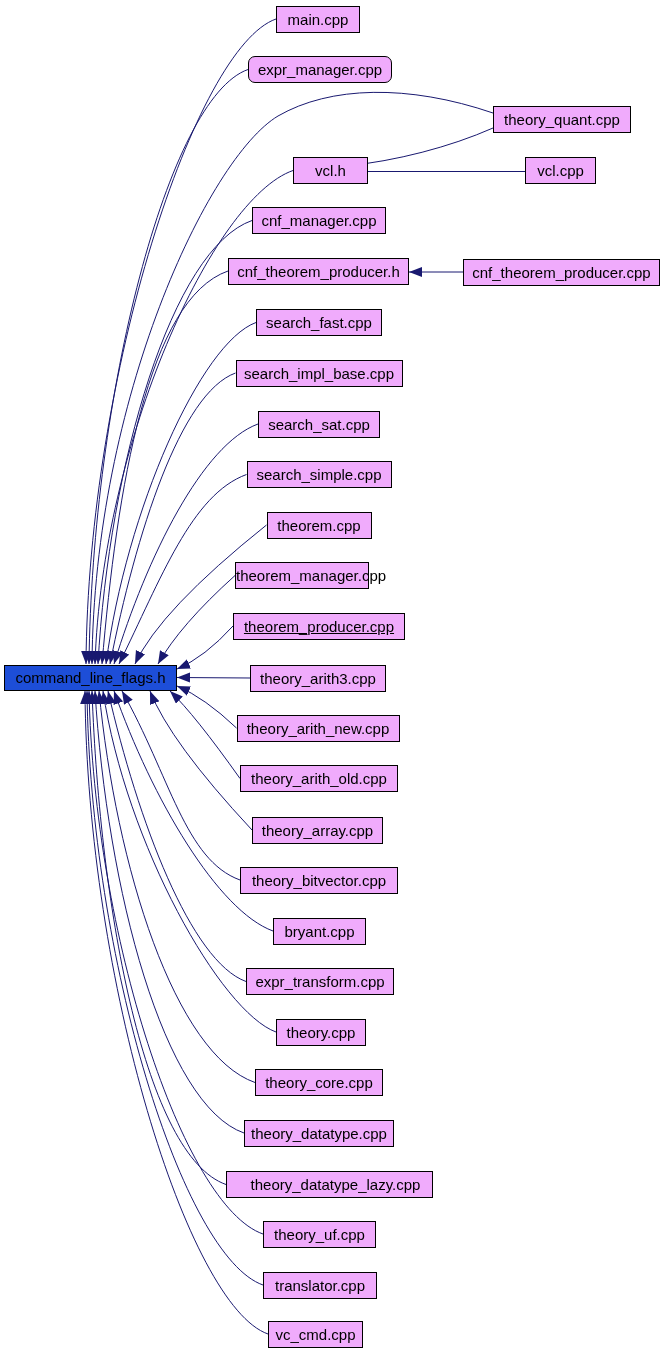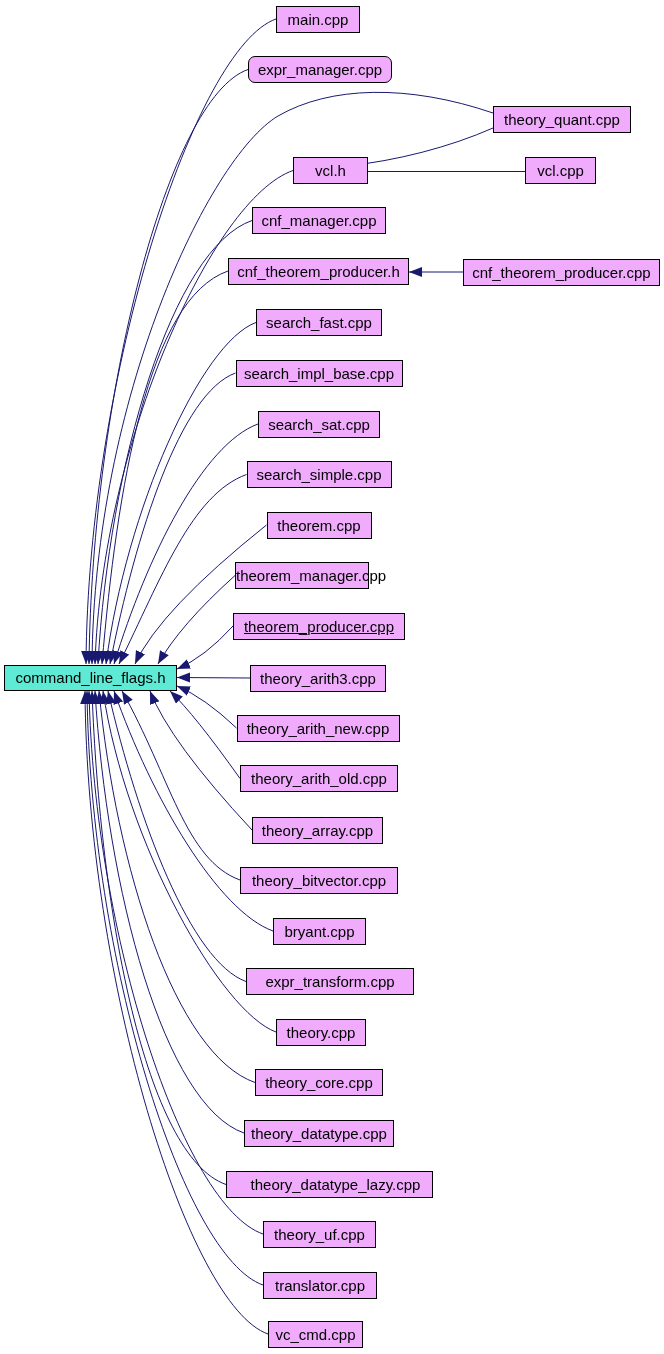--- a/index.html
+++ b/index.html
@@ -83,21 +83,21 @@
         <path d="M226,1184.5 C146,1156.5 100,913.075 92,691" class="edge" stroke="#191970" marker-end="url(#arrow)"></path>
         <path d="M263,1234 C183,1206 94,935.3499999999999 89,691" class="edge" stroke="#191970" marker-end="url(#arrow)"></path>
         <path d="M263,1285 C183,1257 90,958.3 87,691" class="edge" stroke="#191970" marker-end="url(#arrow)"></path>
         <path d="M268,1334 C188,1306 87,980.3499999999999 85,691" class="edge" stroke="#191970" marker-end="url(#arrow)"></path>
         <path d="M493,128 C450,147 396,161 346,166" class="edge" stroke="#191970" marker-end="url(#arrow)"></path>
         <path d="M525,171.5 L346,171.5" class="edge" stroke="#191970" marker-end="url(#arrow)"></path>
         <path d="M463,272 L409,272" class="edge" stroke="#191970" marker-end="url(#arrow)"></path>
       </g>
   </svg>
   <div id="node-layer">
-      <div class="node central" style="left: 4px; top: 665px; width: 173px; background: #5eead4;">command_line_flags.h</div>
+      <div class="node central" style="left: 4px; top: 665px; width: 173px; background: #1d4ed8;">command_line_flags.h</div>
       <div class="node" style="left: 276px; top: 5.5px; width: 84px;">main.cpp</div>
       <div class="node" style="left: 248px; top: 56px; width: 144px; border-radius: 7px;">expr_manager.cpp</div>
       <div class="node" style="left: 493px; top: 106px; width: 138px;">theory_quant.cpp</div>
       <div class="node" style="left: 293px; top: 157px; width: 75px;">vcl.h</div>
       <div class="node" style="left: 525px; top: 157px; width: 71px;">vcl.cpp</div>
       <div class="node" style="left: 252px; top: 207px; width: 134px;">cnf_manager.cpp</div>
       <div class="node" style="left: 228px; top: 257.5px; width: 181px;">cnf_theorem_producer.h</div>
       <div class="node" style="left: 463px; top: 259px; width: 197px;">cnf_theorem_producer.cpp</div>
       <div class="node" style="left: 256px; top: 309px; width: 126px;">search_fast.cpp</div>
       <div class="node" style="left: 235.5px; top: 359.5px; width: 167px;">search_impl_base.cpp</div>
@@ -105,21 +105,21 @@
       <div class="node" style="left: 246.5px; top: 461px; width: 145px;">search_simple.cpp</div>
       <div class="node" style="left: 266.5px; top: 511.5px; width: 105px;">theorem.cpp</div>
       <div class="node" style="left: 235px; top: 562px; width: 134px;">theorem_manager.cpp</div>
       <div class="node" style="left: 233px; top: 612.5px; width: 172px; text-decoration: underline;">theorem_producer.cpp</div>
       <div class="node" style="left: 250px; top: 664.5px; width: 136px;">theory_arith3.cpp</div>
       <div class="node" style="left: 236.5px; top: 714.5px; width: 163px;">theory_arith_new.cpp</div>
       <div class="node" style="left: 240px; top: 765px; width: 158px;">theory_arith_old.cpp</div>
       <div class="node" style="left: 252px; top: 816.5px; width: 131px;">theory_array.cpp</div>
       <div class="node" style="left: 240px; top: 866.5px; width: 158px;">theory_bitvector.cpp</div>
       <div class="node" style="left: 273px; top: 917.5px; width: 93px;">bryant.cpp</div>
-      <div class="node" style="left: 246px; top: 968px; width: 168px;">expr_transform.cpp</div>
+      <div class="node" style="left: 246px; top: 968px; width: 148px;">expr_transform.cpp</div>
       <div class="node" style="left: 276px; top: 1018.5px; width: 90px;">theory.cpp</div>
       <div class="node" style="left: 255px; top: 1069px; width: 128px;">theory_core.cpp</div>
       <div class="node" style="left: 244px; top: 1119.5px; width: 150px;">theory_datatype.cpp</div>
       <div class="node" style="left: 226px; top: 1171px; width: 207px; padding-left: 12px;">theory_datatype_lazy.cpp</div>
       <div class="node" style="left: 263px; top: 1220.5px; width: 113px;">theory_uf.cpp</div>
       <div class="node" style="left: 263px; top: 1271.5px; width: 114px;">translator.cpp</div>
       <div class="node" style="left: 268px; top: 1320.5px; width: 95px;">vc_cmd.cpp</div>
     </div>
 </div>
 

